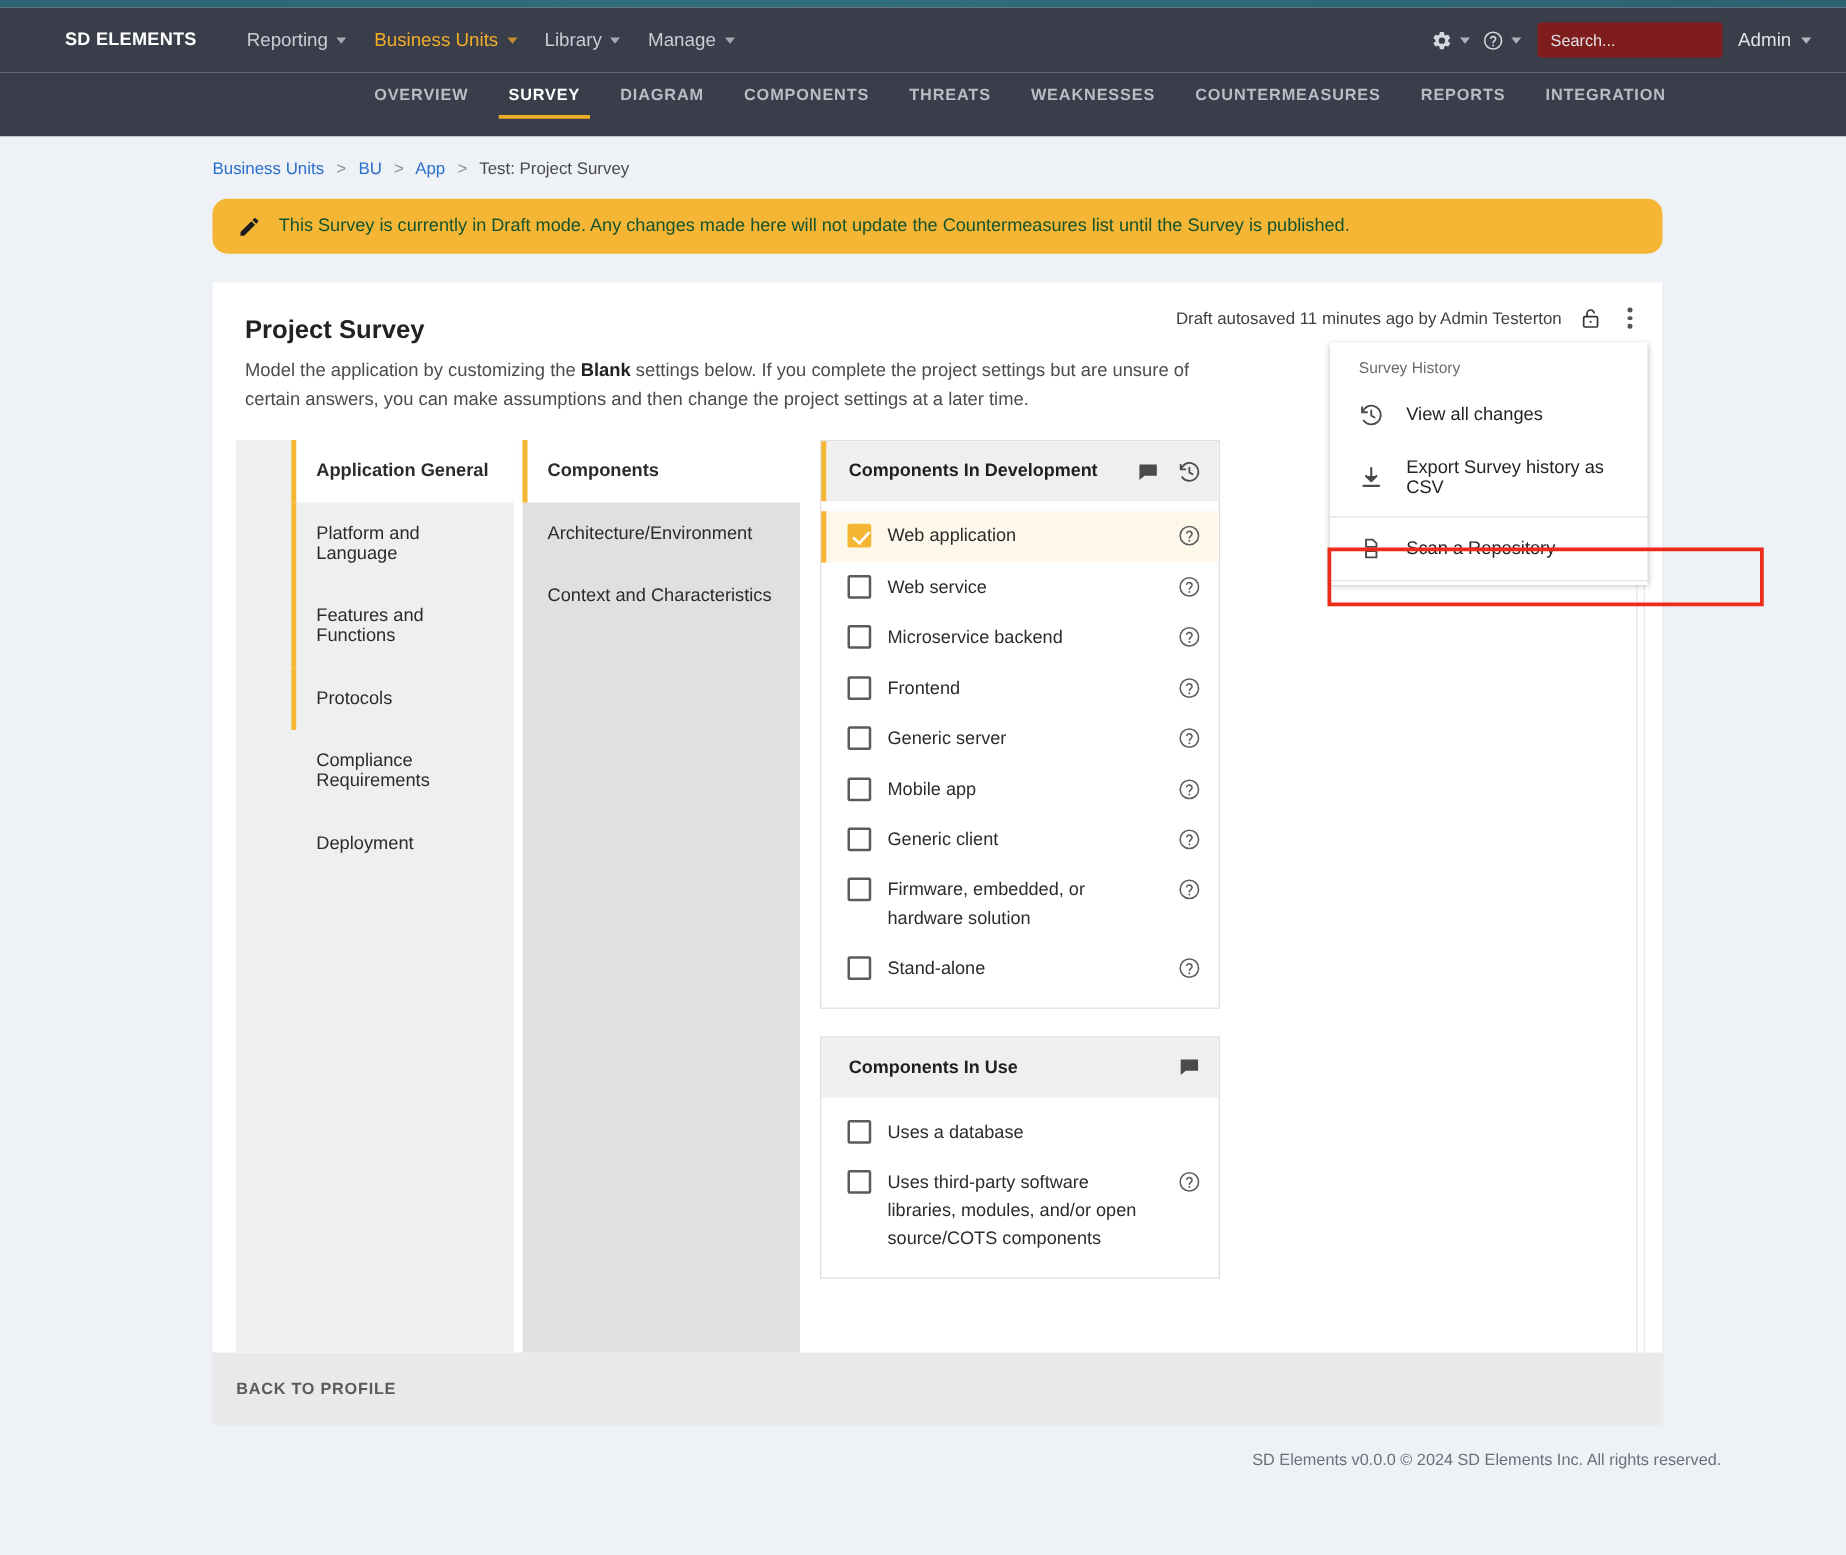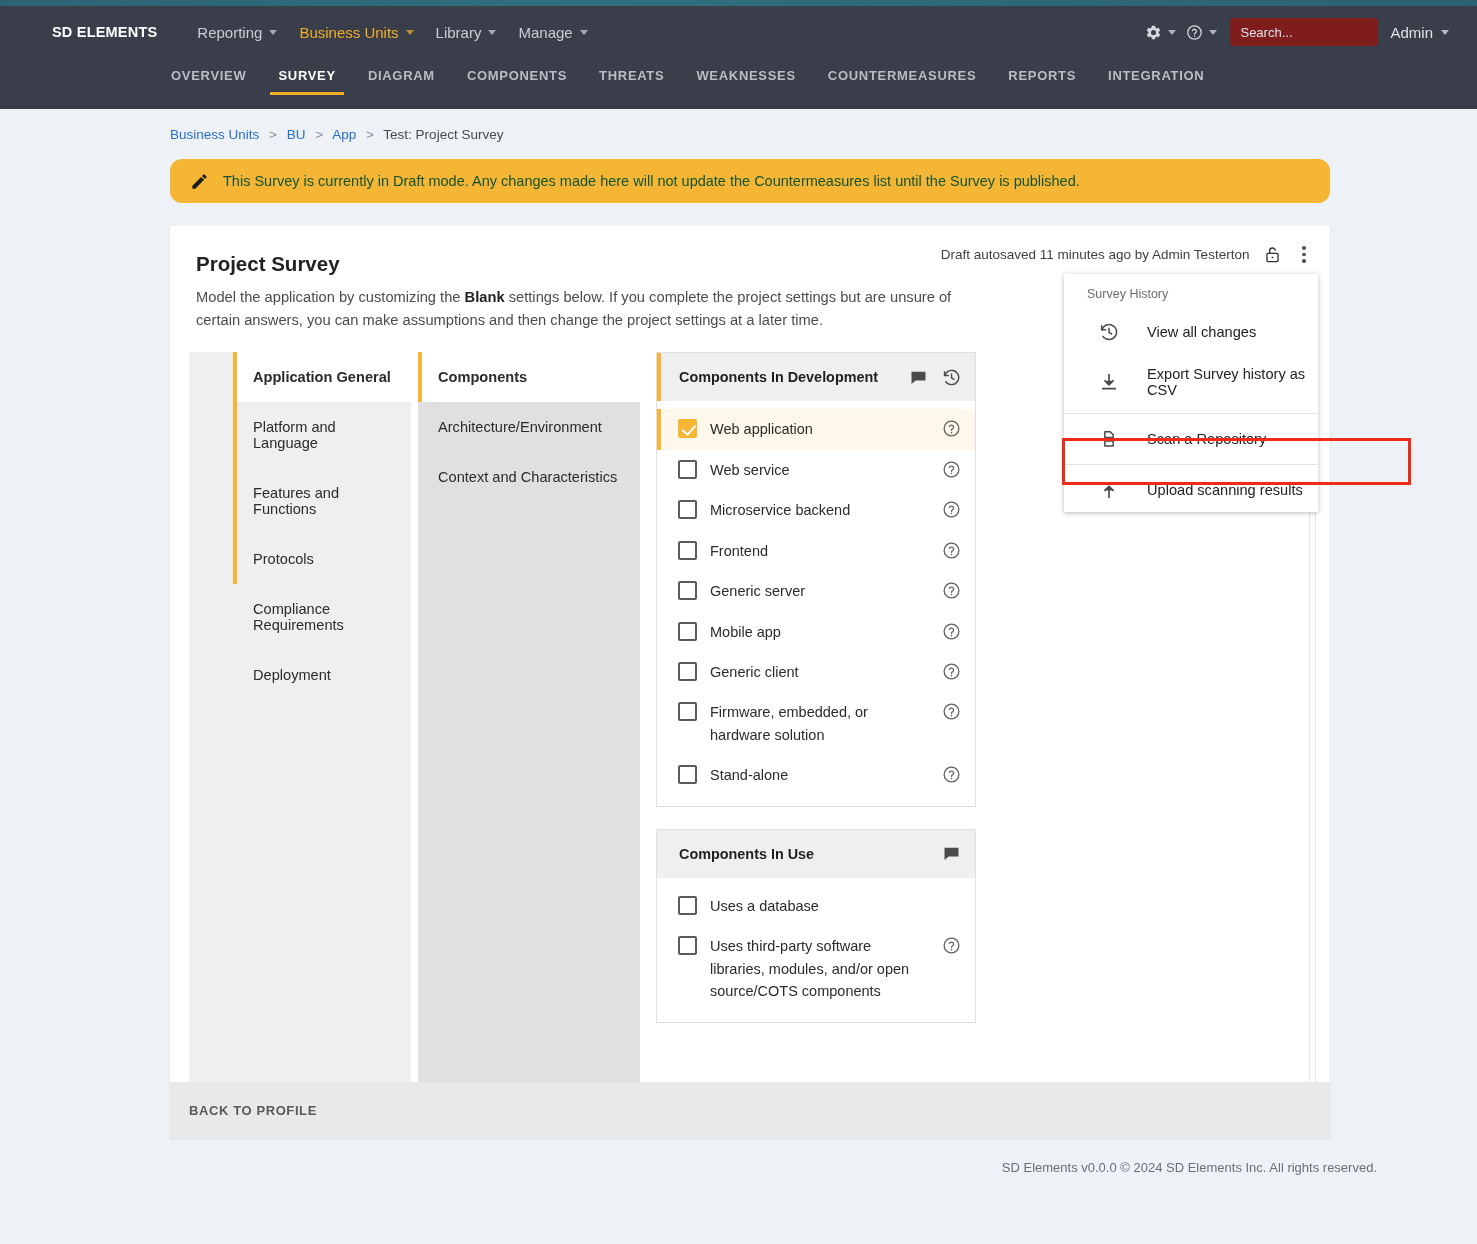--- a/index.html
+++ b/index.html
@@ -21,21 +21,21 @@
   .topnav .item.active { color: #f0ad28; }
   .caret { display:inline-block; width:0;height:0;border-left:4.5px solid transparent;border-right:4.5px solid transparent;border-top:5px solid currentColor; opacity:.75; }
   .hdr-right { position:absolute; right: 28px; top: 0; height: 52px; display:flex; align-items:center; gap: 4px; }
   .icon-btn { color:#d5d8df; display:flex; align-items:center; gap:6px; cursor:pointer; padding: 4px 3px; }
   .search-box { background:#7f1d1d; border:none; border-radius:3px; height:28px; width:148px;
     color:#e7e9ee; font-size:13px; padding:0 10px; font-family:"Liberation Sans",sans-serif; margin: 0 8px 0 6px;}
   .search-box::placeholder { color:#dfe2e8; }
   .admin { color:#dfe2e8; font-size:15px; display:flex; align-items:center; gap:8px; cursor:pointer; }
 
   
-  .subnav { background:#3a3d4a; height: 51px; display:flex; align-items:flex-start; padding-left: 155px; gap: 0; }
+  .subnav { background:#3a3d4a; height: 51px; display:flex; align-items:flex-start; padding-left: 155px; gap: 0; justify-content: center; }
   .subnav .tab { color:#b9bdc6; font-size:13px; font-weight:bold; letter-spacing:.7px;
      padding: 10px 16px 16px 16px; cursor:pointer; position:relative; }
   .subnav .tab.active { color:#ffffff; }
   .subnav .tab.active::after { content:""; position:absolute; left:8px; right:8px; bottom:4px; height:3px; background:#f0ad28; }
 
   
   .page { position:relative; }
   .breadcrumb { padding: 18px 0 0 170px; font-size: 13.5px; color:#4a4a4a; }
   .breadcrumb a { color:#2a6fc9; text-decoration:none; cursor:pointer; }
   .breadcrumb .sep { color:#8b8f98; margin: 0 6px; }
@@ -54,21 +54,21 @@
   .card-desc b { color:#222; }
   .meta { position:absolute; right: 18px; top: 17px; display:flex; align-items:center; gap: 14px; }
   .meta-text { font-size:13.5px; color:#3f3f3f; white-space:nowrap; }
   .kebab { cursor:pointer; display:flex; flex-direction:column; gap:3px; padding: 3px 6px;}
   .kebab i { width:3.6px; height:3.6px; border-radius:50%; background:#555; display:block;}
 
   
   .dropdown { position:absolute; right: 12px; top: 48px; width: 254px; background:#fff;
       box-shadow: 0 1px 5px rgba(0,0,0,.28); z-index: 40; }
   .dd-title { font-size:12.5px; color:#6c6c6c; padding: 13px 0 9px 23px; }
-  .dd-item { display:flex; align-items:center; gap: 28px; padding: 12px 10px 12px 35px; font-size:14.6px; color:#232323; cursor:pointer; }
+  .dd-item { display:flex; align-items:center; gap: 18px; padding: 12px 10px 12px 23px; font-size:14.6px; color:#232323; cursor:pointer; }
   .dd-sep { height:1px; background:#e3e3e3; margin: 3px 0; }
   .dd-icon { width:20px; height:20px; flex:0 0 20px; display:flex; align-items:center; justify-content:center; color:#4a4a4a; }
   .hl-box { position:absolute; border:3px solid #ee2a18; left: -2px; right: -93px; top: 164px; height: 47px; pointer-events:none; z-index: 50;}
 
   
   .survey { display:flex; margin: 20px 0 0 0; padding: 0 0 0 19px; position:relative; height: 730px; }
   .colA { width: 222px; flex:0 0 222px; background:#efefef;padding-left:44px; }
   .colB { width: 222px; flex:0 0 222px; background:#e0e0e0; margin-left: 7px; }
   .colC { flex:1 1 auto; padding: 0 22px 0 16px; position:relative; }
 
@@ -243,30 +243,20 @@
               <path d="M7 3.2h6.4L17 6.8v3.4H7z"></path>
               <path d="M4.2 12.3h15.6"></path>
               <path d="M7 14.3h10v6H7z"></path>
             </svg>
           </span>
           <span>Scan a Repository</span>
         </div>
 
         <div class="dd-sep"></div>
 
-        <div class="dd-item">
-          <span class="dd-icon">
-            <svg width="20" height="20" viewBox="0 0 24 24" fill="none" stroke="currentColor" stroke-width="2" stroke-linecap="round">
-              <path d="M4.5 4h15"></path>
-              <path d="M12 21V9"></path>
-              <path d="M7 12.5l5-5 5 5" fill="currentColor" stroke="currentColor" stroke-linejoin="round"></path>
-            </svg>
-          </span>
-          <span>Upload scanning results</span>
-        </div>
 
         <div class="hl-box"></div>
       </div>
     </div>
 
     <div class="survey">
 
       <div class="colA">
         <div class="navitem active">
           <span class="bar"></span>

